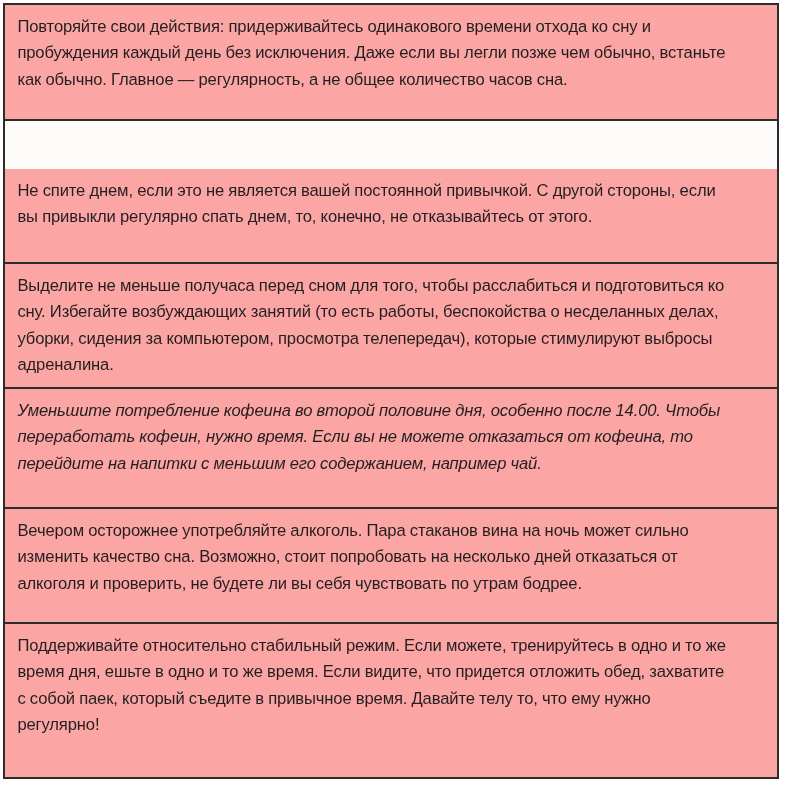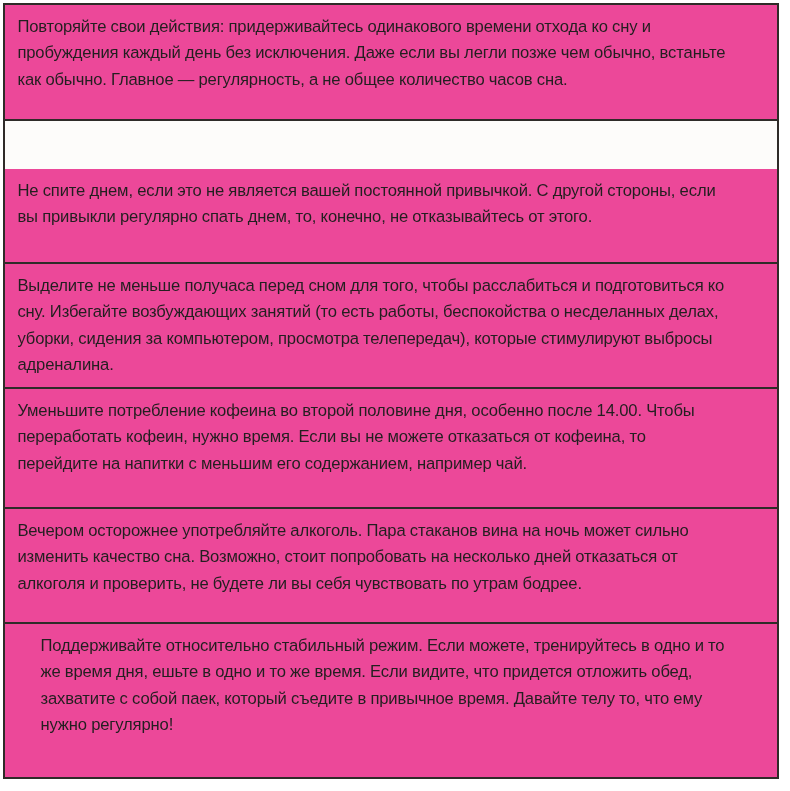--- a/index.html
+++ b/index.html
@@ -33,35 +33,35 @@
     flex-direction: column;
     border: 2px solid #2f2b28;
     background: #fdfcfa;
   }
 
   .tip-row {
     box-sizing: border-box;
     display: flex;
     align-items: flex-start;
     border-bottom: 2px solid #2f2b28;
-    background: #ec4899;
+    background: #fca5a5;
     overflow: hidden;
   }
   .tip-row:last-child {
     border-bottom: none;
   }
 
   
   .tip-row.r1 { height: 116px; }
   .tip-row.r2 { height: 95px; margin-top: 48px;  }
   .tip-row.r3 { height: 125px; }
   .tip-row.r4 { height: 87px;  }
-  .tip-row.r5 { height: 120px; }
+  .tip-row.r5 { height: 120px; font-style: italic; }
   .tip-row.r6 { height: 115px; }
-  .tip-row.r7 { flex: 1 1 auto; padding-left: 23px; }
+  .tip-row.r7 { flex: 1 1 auto; }
 
   .tip-text {
     box-sizing: border-box;
     width: 100%;
     padding: 8px 14px 6px 13px;
     margin: 0;
     color: #231f20;
     font-family: "Liberation Sans", "DejaVu Sans", sans-serif;
     font-size: 17.4px;
     line-height: 26.4px;

